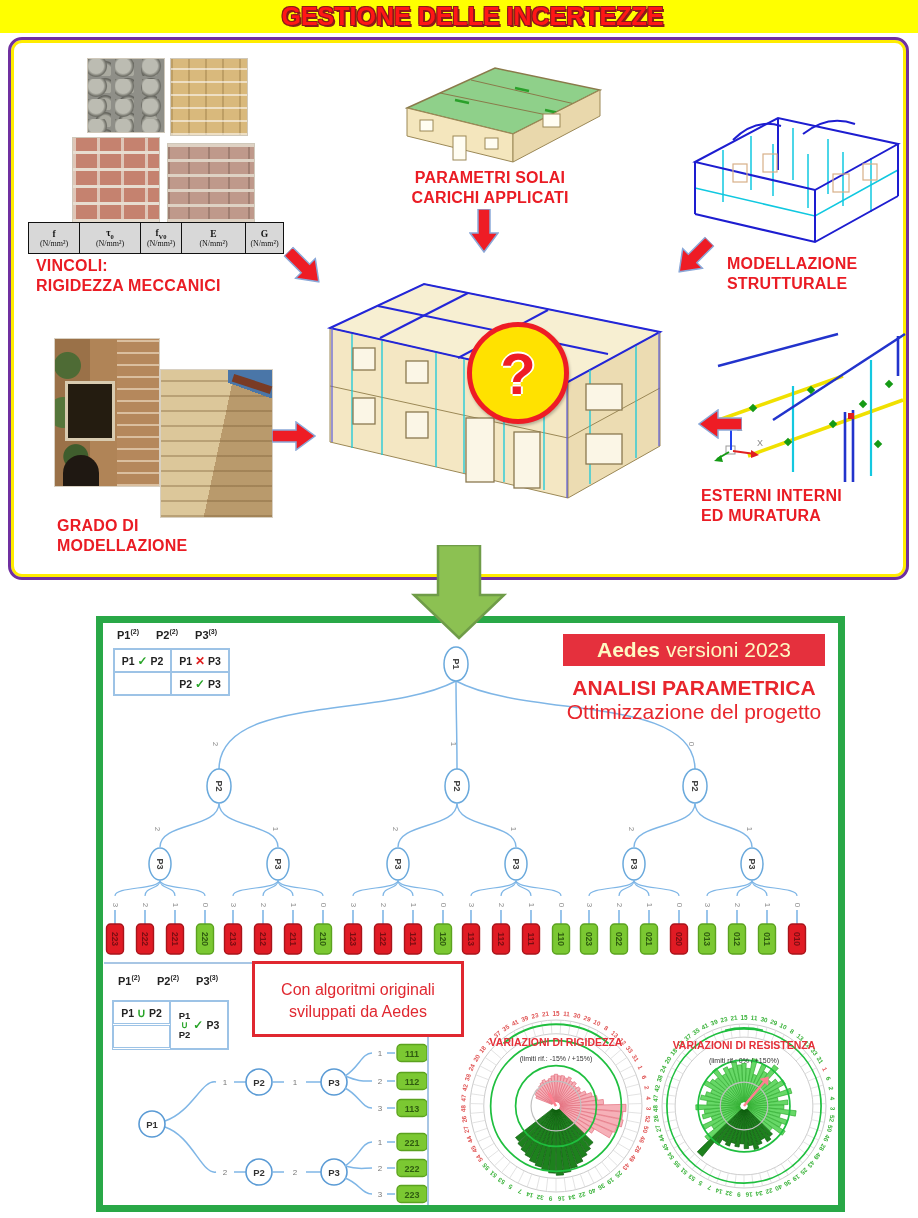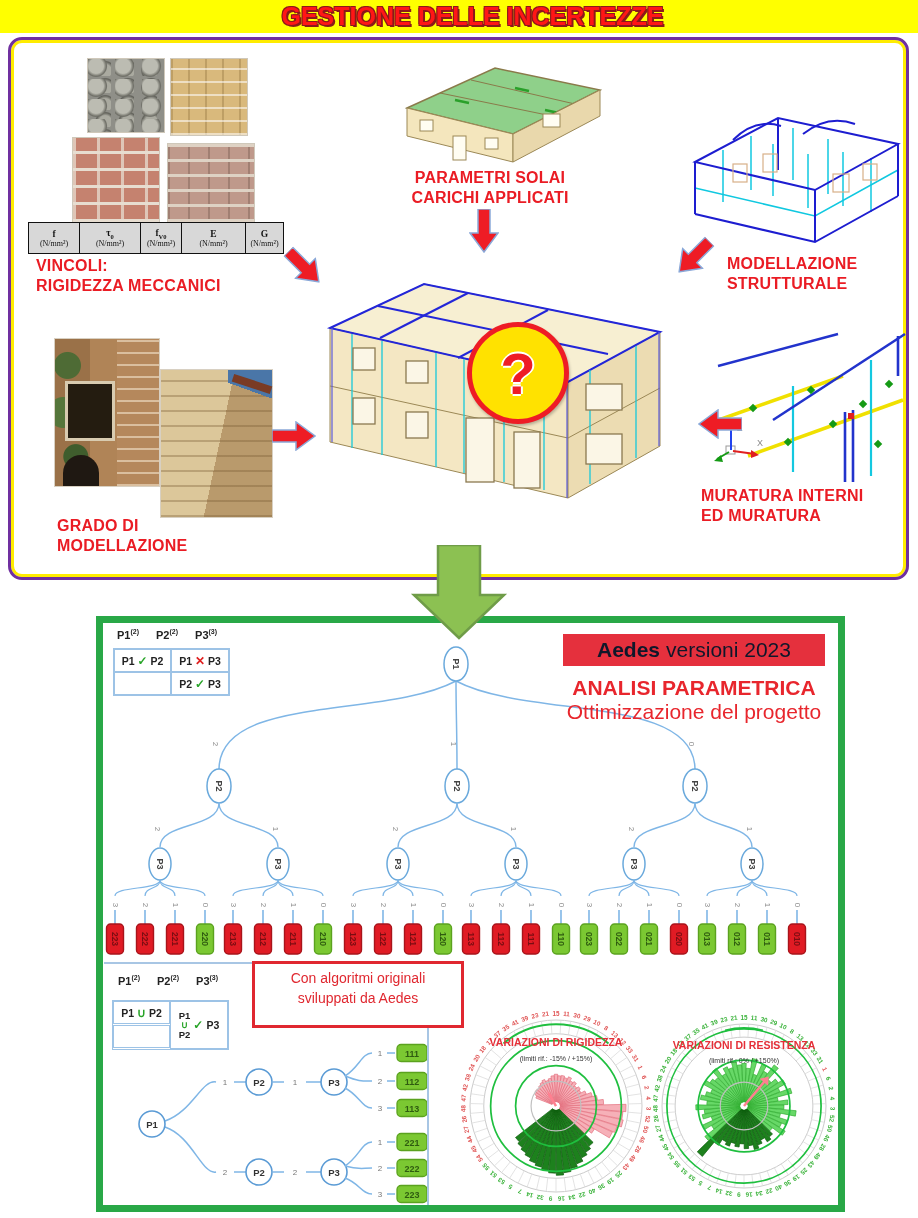--- a/index.html
+++ b/index.html
@@ -79,28 +79,28 @@
   .legend-table{display:grid;grid-template-columns:57px 58px;border:1px solid #9dc3e6;background:#fff;}
   .legend-cell{border:1px solid #9dc3e6;font-size:10.5px;font-weight:bold;color:#222;
      display:flex;align-items:center;justify-content:center;gap:3px;height:21px;}
   .chk{color:#28a428;font-weight:bold;font-size:12px;}
   .xmk{color:#e02020;font-weight:bold;font-size:12px;}
   .ucup{color:#28a428;font-weight:bold;font-size:12px;}
   .union-right{height:46px;flex-direction:row;}
   .union-stack{display:flex;flex-direction:column;align-items:center;line-height:1;gap:0px;}
   .union-stack span{font-size:9.5px;}
   
-  .aedes-box{left:563px;top:634px;width:262px;height:32px;background:#e5303d;color:#0f172a;
+  .aedes-box{left:563px;top:634px;width:262px;height:32px;background:#e5303d;color:#fef9c3;
      display:flex;align-items:center;justify-content:center;font-size:21px;z-index:8;}
   .aedes-box b{margin-right:6px;}
   .analisi{left:534px;top:676px;width:320px;font-size:21px;font-weight:bold;color:#e8262d;z-index:8;}
   .ottim{left:529px;top:700px;width:330px;font-size:21px;color:#e8262d;z-index:8;}
   
-  .algo-box{left:252px;top:961px;width:212px;height:67px;background:#fff;border:3px solid #e02830;
-     color:#e02830;font-size:14px;text-align:center;line-height:1.4;padding-top:5px;
+  .algo-box{left:252px;top:961px;width:212px;height:76px;background:#fff;border:3px solid #e02830;
+     color:#e02830;font-size:16px;text-align:center;line-height:1.4;padding-top:15px;
      box-sizing:border-box;z-index:9;}
   
   .hline{left:104px;top:962px;width:323px;height:2px;background:#a8c6e4;z-index:4;}
   .vline{left:427px;top:963px;width:2px;height:242px;background:#a8c6e4;z-index:4;}
   svg{font-family:"Liberation Sans",sans-serif;}
   svg text{user-select:none;}
 </style>
 </head>
 <body>
 
@@ -289,21 +289,21 @@
     <line x1="40" y1="127" x2="62" y2="130" stroke="#e02020" stroke-width="2"></line>
     <polygon points="66,131 58,126 58,134" fill="#e02020"></polygon>
     <line x1="36" y1="128" x2="24" y2="135" stroke="#159a15" stroke-width="2"></line>
     <polygon points="21,137 28,131 30,138" fill="#159a15"></polygon>
     <text x="44" y="107" font-size="9" fill="#888">Z</text>
     <text x="64" y="122" font-size="9" fill="#888">X</text>
   </g>
 </svg>
 
 <div class="abs sec-label" style="left:701px;top:486px;">
-  <div>MURATURA INTERNI</div>
+  <div>ESTERNI INTERNI</div>
   <div>ED MURATURA</div>
 </div>
 
 <svg class="abs rarrow" style="left:282px;top:252px;transform:rotate(45deg);" viewBox="0 0 44 30">
   <polygon points="0,9 24,9 24,1 43,15 24,29 24,21 0,21" fill="#ee1c25" stroke="#8aa8d8" stroke-width="1.5"></polygon>
   </svg>
 <svg class="abs rarrow" style="left:462px;top:216px;transform:rotate(90deg);" viewBox="0 0 44 30">
   <polygon points="0,9 24,9 24,1 43,15 24,29 24,21 0,21" fill="#ee1c25" stroke="#8aa8d8" stroke-width="1.5"></polygon>
   </svg>
 <svg class="abs rarrow" style="left:672px;top:242px;transform:rotate(135deg);" viewBox="0 0 44 30">

